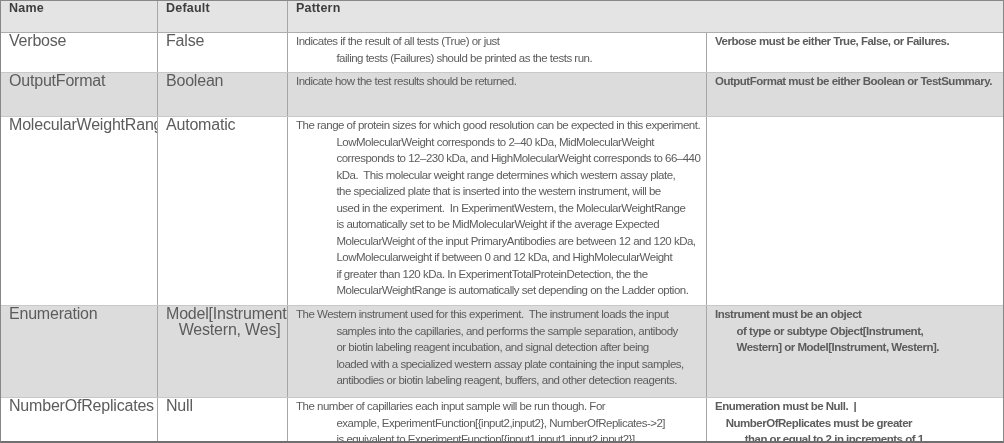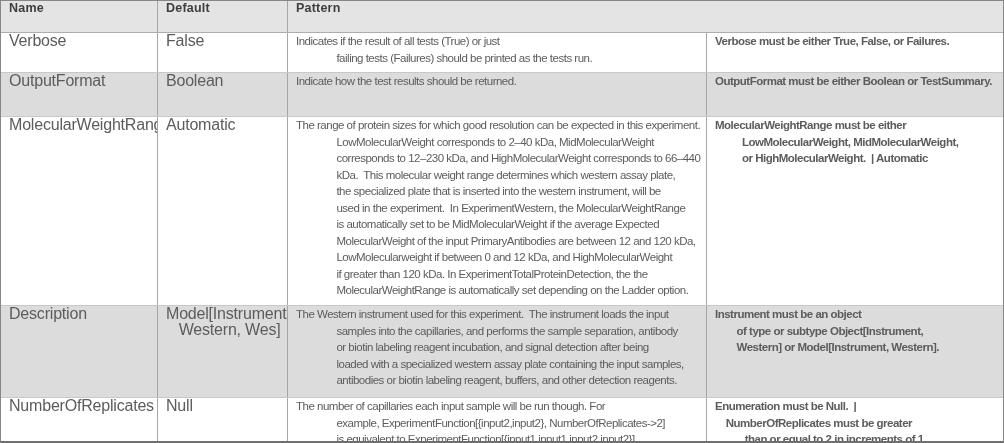--- a/index.html
+++ b/index.html
@@ -97,30 +97,25 @@
                corresponds to 12–230 kDa, and HighMolecularWeight corresponds to 66–440
                kDa.  This molecular weight range determines which western assay plate,
                the specialized plate that is inserted into the western instrument, will be
                used in the experiment.  In ExperimentWestern, the MolecularWeightRange
                is automatically set to be MidMolecularWeight if the average Expected
                MolecularWeight of the input PrimaryAntibodies are between 12 and 120 kDa,
                LowMolecularweight if between 0 and 12 kDa, and HighMolecularWeight
                if greater than 120 kDa. In ExperimentTotalProteinDetection, the the
                MolecularWeightRange is automatically set depending on the Ladder option.</span>
     </div>
-    <div class="cell lastcol">
-      <span class="txt dp">MolecularWeightRange must be either
-          LowMolecularWeight, MidMolecularWeight,
-          or HighMolecularWeight.  | Automatic</span>
-    </div>
   </div>
 
   <div class="row body-row r-gray h-r4">
     <div class="cell">
-      <span class="txt nd">Description</span>
+      <span class="txt nd">Enumeration</span>
     </div>
     <div class="cell">
       <span class="txt nd">Model[Instrument,
    Western, Wes]</span>
     </div>
     <div class="cell">
       <span class="txt dp">The Western instrument used for this experiment.  The instrument loads the input
                samples into the capillaries, and performs the sample separation, antibody
                or biotin labeling reagent incubation, and signal detection after being
                loaded with a specialized western assay plate containing the input samples,

